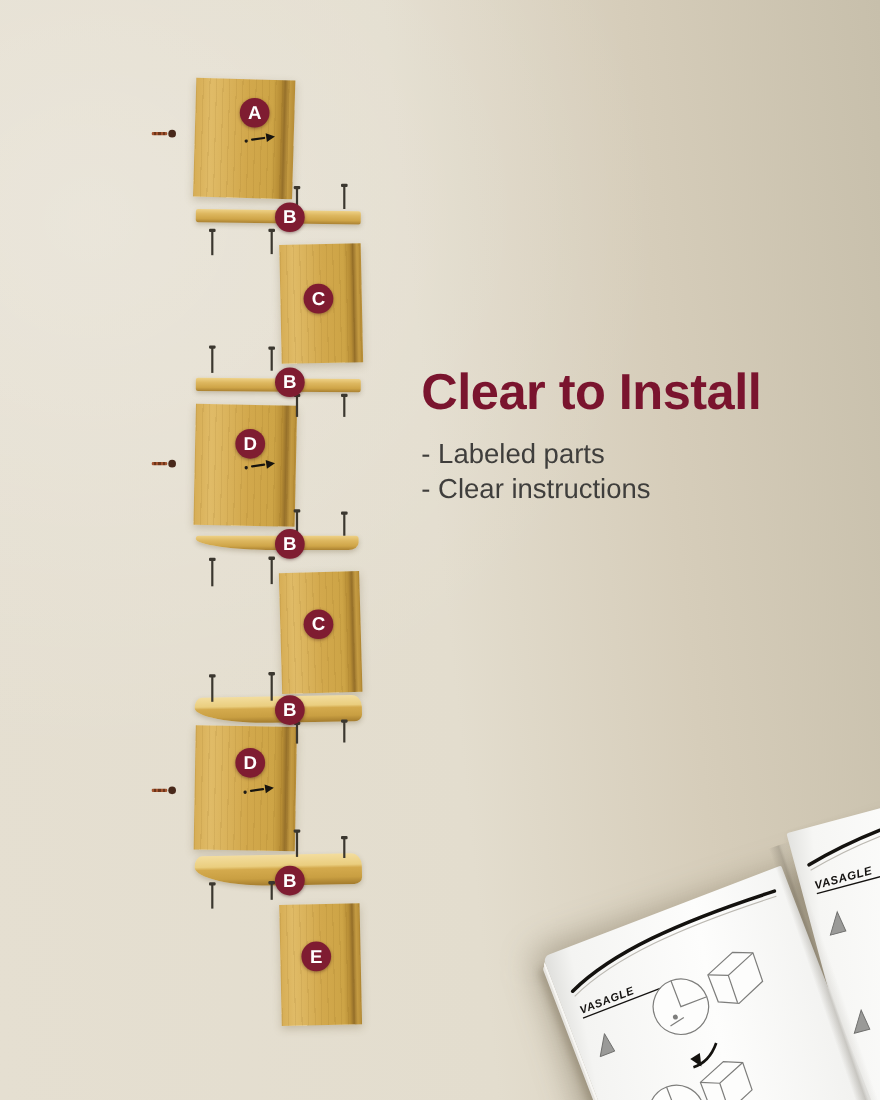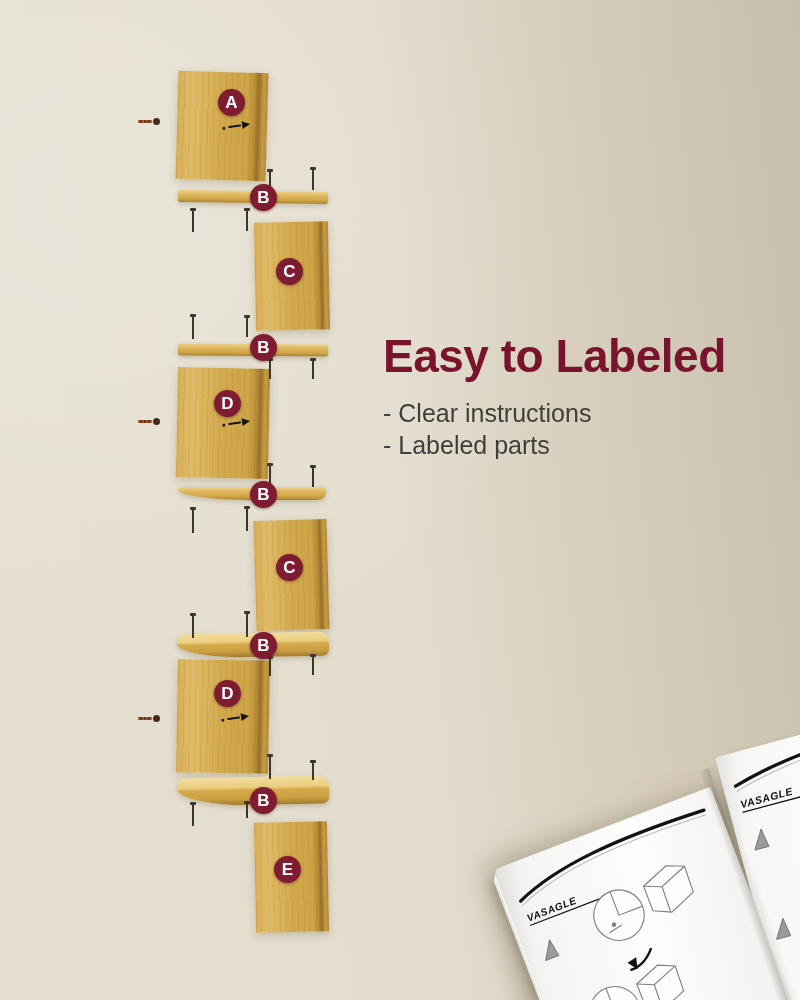--- a/index.html
+++ b/index.html
@@ -147,24 +147,24 @@
         <span class="tip"></span>
     </div>
     <div class="arrow-screw" style="left:221px;top:711px;">
       <span class="dot"></span>
         <span class="shaft"></span>
         <span class="tip"></span>
     </div>
   </div>
 
   <div class="copy">
-    <h1>Easy to Labeled</h1>
+    <h1>Clear to Install</h1>
     <div class="bullets">
+      <div>- Labeled parts</div>
       <div>- Clear instructions</div>
-      <div>- Labeled parts</div>
     </div>
   </div>
 
   <div class="book">
     <div class="page page-left">
       <svg viewBox="0 0 230 330">
         <path d="M14 34 C 60 14 125 10 216 15" fill="none" stroke="#14120f" stroke-width="3.2" stroke-linecap="round"></path>
         <path d="M14 39 C 60 19 125 15 216 20" fill="none" stroke="#bcb9b2" stroke-width="1"></path>
         <text class="brand-text" x="14" y="56" font-size="10" fill="#141210" letter-spacing="0.6">VASAGLE</text>
         <path d="M14 60 L96 60" stroke="#141210" stroke-width="1.2"></path>

